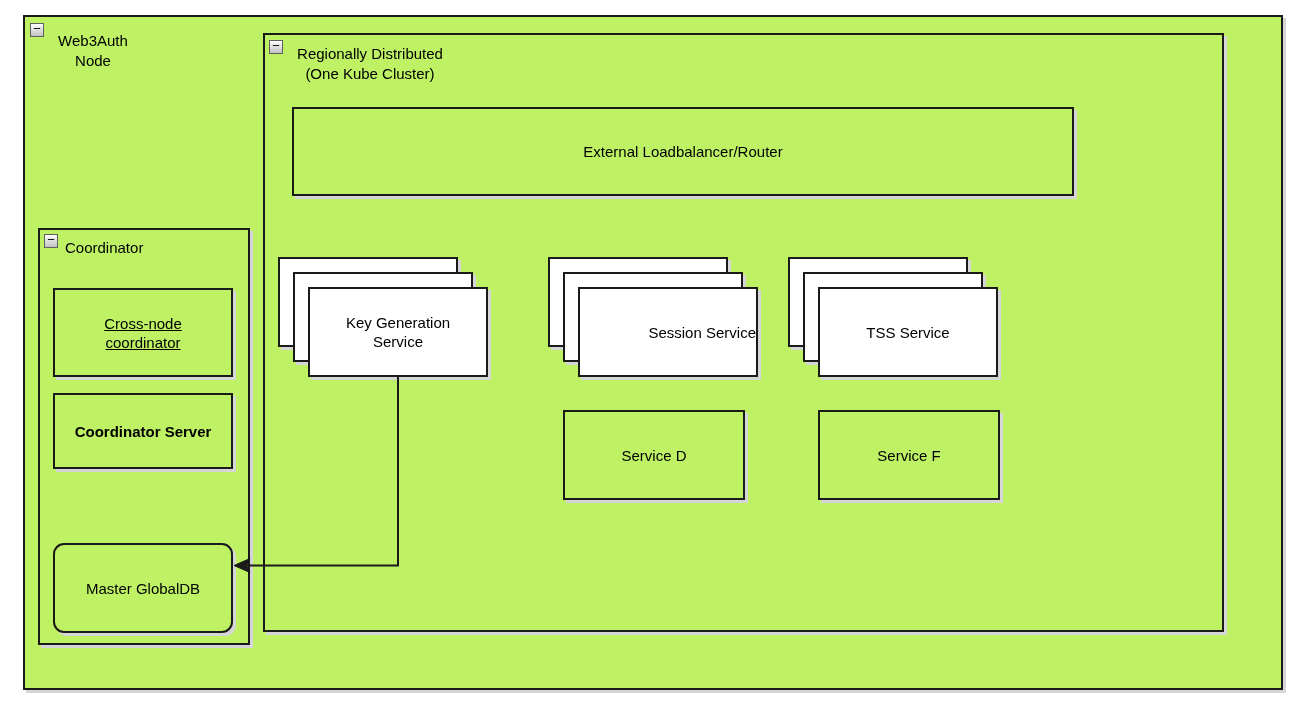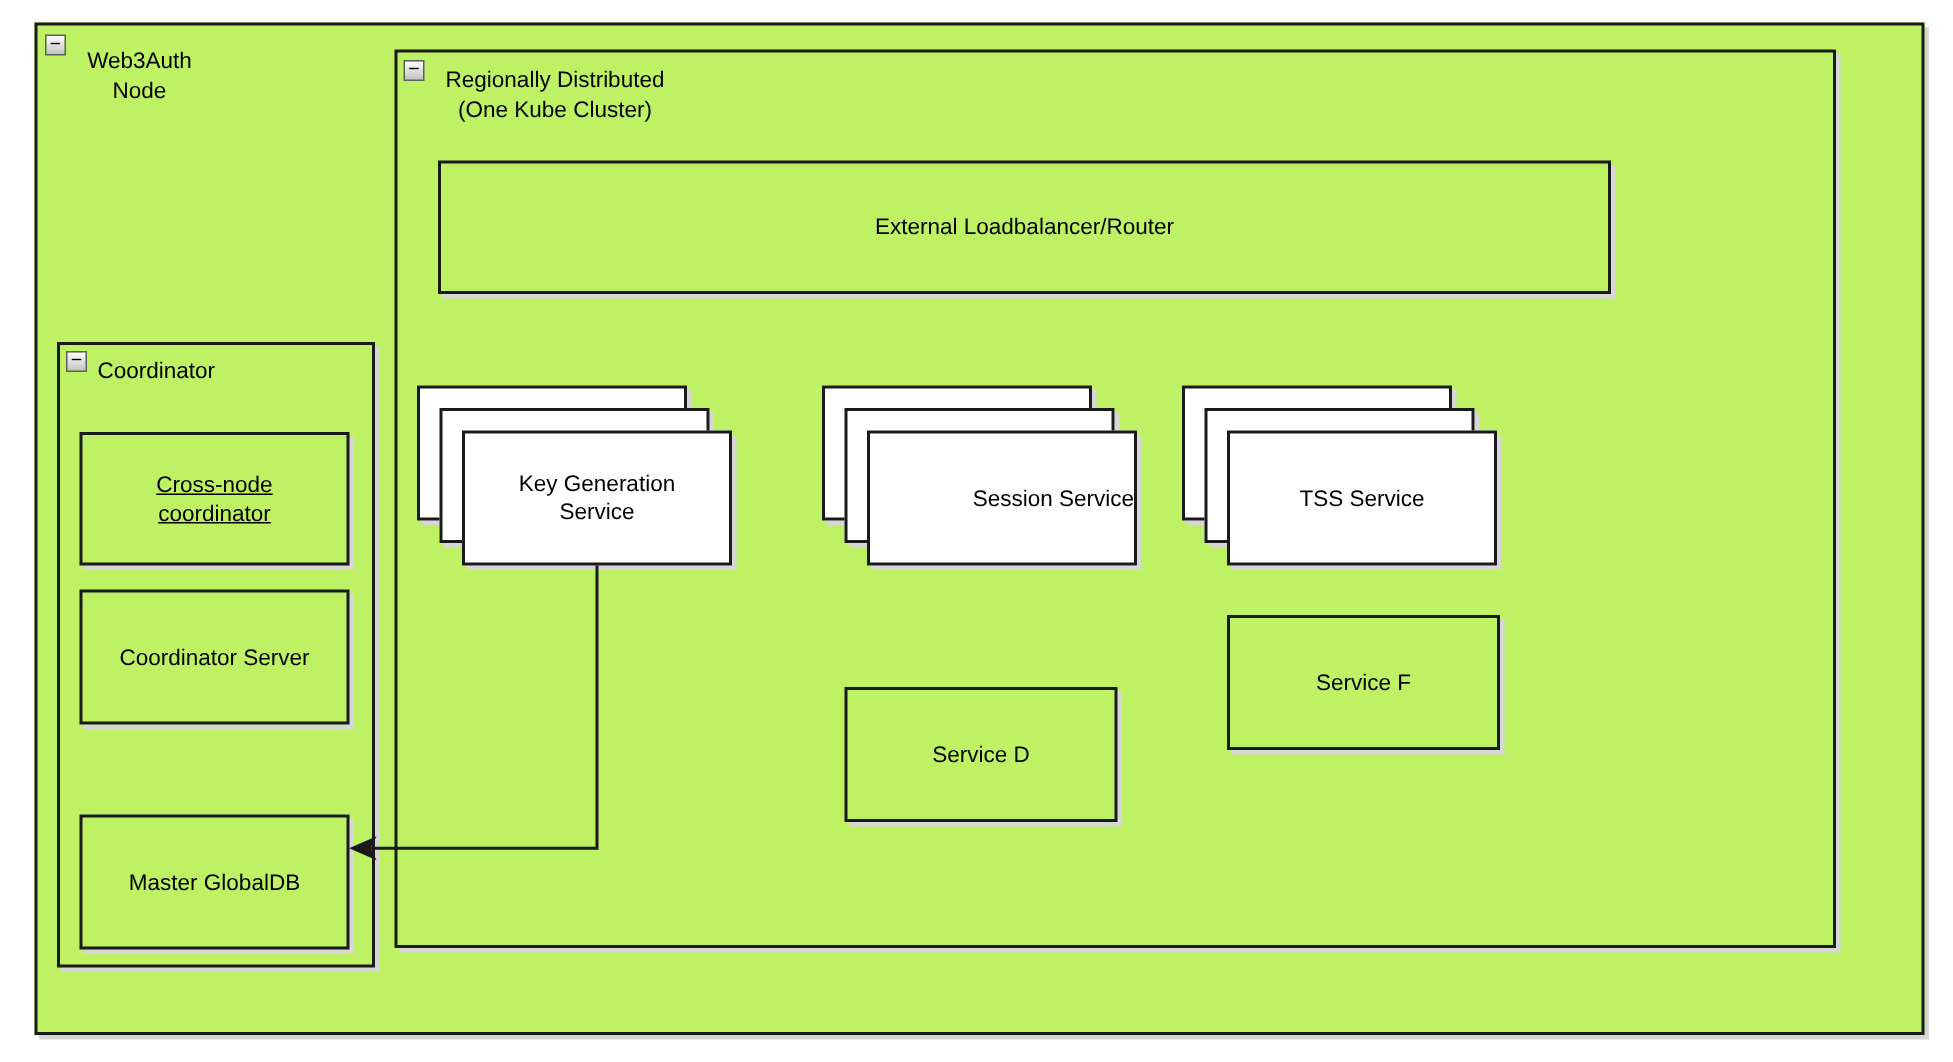--- a/index.html
+++ b/index.html
@@ -125,46 +125,46 @@
   <div class="stack-card stack-front" style="left:578px; top:287px;justify-content:flex-end;">
     <span>Session Service</span>
   </div>
 
   <div class="stack-card" style="left:788px; top:257px;"></div>
   <div class="stack-card" style="left:803px; top:272px;"></div>
   <div class="stack-card stack-front" style="left:818px; top:287px;">
     <span>TSS Service</span>
   </div>
 
-  <div class="box" style="left:563px; top:410px; width:182px; height:90px;margin-top:48px;">
+  <div class="box" style="left:563px; top:410px; width:182px; height:90px;">
     <span>Service D</span>
   </div>
 
   <div class="box" style="left:818px; top:410px; width:182px; height:90px;">
     <span>Service F</span>
   </div>
 
   <div class="container" style="left:38px; top:228px; width:212px; height:417px;"></div>
   <div class="collapse-btn" style="left:44px; top:234px;">
     <span>−</span>
   </div>
   <div class="container-label left" style="left:65px; top:238px;">Coordinator</div>
 
   <div class="box" style="left:53px; top:288px; width:180px; height:89px;text-decoration:underline;">
     <span>
       <span>Cross-node</span><br>
       <span>coordinator</span>
     </span>
   </div>
 
-  <div class="box" style="left:53px; top:393px; width:180px; height:90px;">
+  <div class="box" style="left:53px; top:393px; width:180px; height:76px;font-weight:bold;">
     <span>Coordinator Server</span>
   </div>
 
-  <div class="box" style="left:53px; top:543px; width:180px; height:90px;">
+  <div class="box" style="left:53px; top:543px; width:180px; height:90px;border-radius:11px;">
     <span>Master GlobalDB</span>
   </div>
 
   <svg class="edge-layer" viewBox="0 0 1302 708" xmlns="http://www.w3.org/2000/svg">
     <path d="M 398 377 L 398 565.5 L 246 565.5" fill="none" stroke="#1a1a1a" stroke-width="2"></path>
     <polygon points="234,565.5 250,558.5 246.5,565.5 250,572.5" fill="#1a1a1a" stroke="#1a1a1a" stroke-width="1"></polygon>
   </svg>
 
 </div>
 

